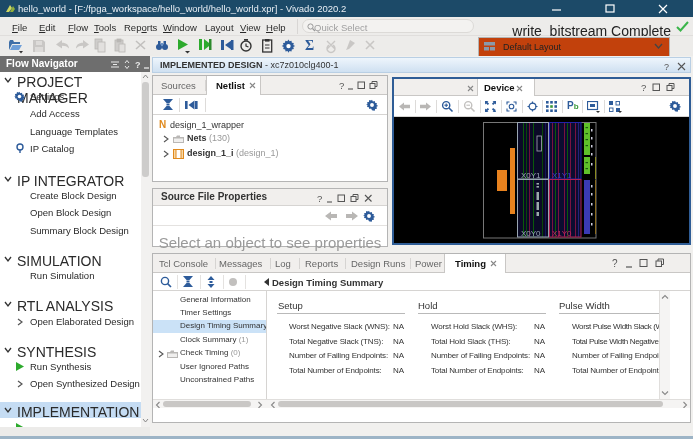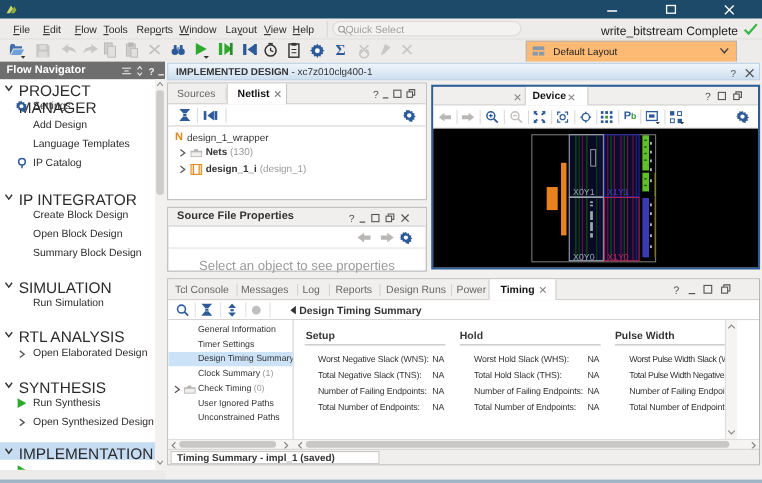--- a/index.html
+++ b/index.html
@@ -30,29 +30,30 @@
 .tabbar { position:absolute; left:0; top:0; right:0; height:19px; background:#f1efed; border-bottom:1px solid #c9c7c5; }
 .tab { position:absolute; top:0; height:19px; font-size:9.5px; color:#666; padding-top:4px; white-space:nowrap; }
 .tab.active { background:#fff; border-left:1px solid #c9c7c5; border-right:1px solid #c9c7c5; color:#111; font-weight:bold; }
 .ptoolbar { position:absolute; left:0; right:0; height:20px; border-bottom:1px solid #d6d4d2; background:#fff; }
 
 #devcanvas { position:absolute; left:0; top:38px; width:295px; height:126px; background:#000; }
 
 .ttree-item { position:absolute; left:27px; font-size:8px; white-space:nowrap; }
 .gray { color:#999; }
 .trow { position:absolute; font-size:8px; letter-spacing:-0.15px; white-space:nowrap; }
-.thead { position:absolute; font-weight:bold; font-size:9.5px; }
+.thead { position:absolute; font-weight:normal; font-size:9.5px; }
 </style>
 </head>
 <body>
 <div id="titlebar">
   <svg class="abs" style="left:5px;top:3px" width="11" height="11" viewBox="0 0 11 11">
       <path d="M1 9 L5 2 L7 5 L4 9 Z" fill="#cdd861"></path>
       <path d="M5 9 L8 3 L10 6 L8 9 Z" fill="#8fae3c"></path>
     </svg>
+  <span class="ttl">hello_world - [F:/fpga_workspace/hello_world/hello_world.xpr] - Vivado 2020.2</span>
   <svg class="abs" style="left:540px;top:0" width="140" height="17" viewBox="0 0 140 17">
     <line x1="12" y1="10" x2="21" y2="10" stroke="#fff" stroke-width="1.2"></line>
     <rect x="66" y="5" width="8" height="7" fill="none" stroke="#fff" stroke-width="1.2"></rect>
     <path d="M119 5 L127 13 M127 5 L119 13" stroke="#fff" stroke-width="1.2"></path>
   </svg>
 </div>
 <div id="menubar">
   <span class="mi" style="left:12px"><u>F</u>ile</span>
   <span class="mi" style="left:39px"><u>E</u>dit</span>
   <span class="mi" style="left:68px"><u>F</u>low</span>
@@ -62,21 +63,21 @@
   <span class="mi" style="left:205px">La<u>y</u>out</span>
   <span class="mi" style="left:240px"><u>V</u>iew</span>
   <span class="mi" style="left:266px"><u>H</u>elp</span>
   <span class="abs" style="left:297px;top:2px;width:1px;height:15px;background:#d8d6d4"></span>
     <span class="abs" style="left:302px;top:2px;width:172px;height:14px;border:1px solid #dcdad7;border-radius:7px;background:#f3f2f0"></span>
     <svg class="abs" style="left:307px;top:6px" width="9" height="9">
       <circle cx="3.5" cy="3.5" r="2.6" fill="none" stroke="#999" stroke-width="1"></circle>
       <line x1="5.5" y1="5.5" x2="8" y2="8" stroke="#999" stroke-width="1.2"></line>
     </svg>
     <span class="mi" style="left:314px;color:#a0a0a0">Quick Select</span>
-  <span class="mi" style="right:22px;top:6px;color:#222;font-size:11px">write_bitstream Complete</span>
+  <span class="mi" style="right:22px;top:6px;color:#222;font-size:14px">write_bitstream Complete</span>
   <svg class="abs" style="right:4px;top:4px" width="13" height="11" viewBox="0 0 13 11">
       <path d="M1 6 L4.5 9.5 L12 1" stroke="#3ab54a" stroke-width="2" fill="none"></path>
     </svg>
 </div>
 <div id="toolbar">
 <svg class="abs" style="left:0;top:0" width="400" height="20" viewBox="0 0 400 20">
 
   <g transform="translate(9,4)">
         <path d="M0 2 L0 10 L3 4 L11 4 L11 2 L5 2 L4 0 L1 0 Z" fill="#3f6fa8"></path>
         <path d="M1 10 L3.5 5 L13 5 L10 10 Z" fill="#6f9fd8"></path>
@@ -147,21 +148,21 @@
         <circle cx="6.5" cy="7.1" r="2.2" fill="#fff"></circle>
       </g>
 
   <text x="305" y="14" font-size="14" font-weight="bold" fill="#2d5b9a" font-family="Liberation Serif">Σ</text>
 
   <path d="M327 5 l8 8 m0 -8 l-8 8 M329 9 a4 4 0 1 0 4 0" stroke="#c9c7c5" stroke-width="1.4" fill="none"></path>
   <path d="M347 12 l3-8 5 3 -6 6 -3 1z" fill="#c9c7c5"></path>
   <path d="M366 5 l8 8 m0 -8 l-8 8" stroke="#c9c7c5" stroke-width="1.6" fill="none"></path>
 </svg>
 
-<div class="abs" style="left:478px;top:1px;width:192px;height:31px;background:#fdba74;border:1px solid #b4b4b4">
+<div class="abs" style="left:478px;top:1px;width:192px;height:31px;background:#c2410c;border:1px solid #b4b4b4">
   <svg class="abs" style="left:5px;top:4px" width="11" height="9">
         <g fill="#8a99aa">
           <rect x="0" y="0" width="11" height="3.5"></rect>
           <rect x="0" y="5" width="5" height="3.5"></rect>
           <rect x="6" y="5" width="5" height="3.5"></rect>
         </g>
       </svg>
   <span class="abs" style="left:24px;top:4px;font-size:9px;color:#222">Default Layout</span>
   <svg class="abs" style="right:6px;top:5px" width="9" height="7">
         <path d="M1 1 L4.5 5 L8 1" stroke="#444" stroke-width="1.3" fill="none"></path>
@@ -186,21 +187,21 @@
 
     <svg class="chev" style="top:4px" width="8" height="8">
         <path d="M1 2 L4 6 L7 2" stroke="#333" stroke-width="1.3" fill="none"></path>
       </svg>
     <div class="fn-sec" style="top:2px">PROJECT MANAGER</div>
     <svg class="abs" style="left:14px;top:19px" width="11" height="11" viewBox="0 0 16 16">
         <path fill="#2d5b9a" d="M8 1 l1.2 2.2 2.5-.6 .4 2.5 2.5.4-.6 2.5 2.2 1.2-2.2 1.2 .6 2.5-2.5.4-.4 2.5-2.5-.6L8 15l-1.2-2.2-2.5.6-.4-2.5-2.5-.4 .6-2.5L-.2 8 2 6.8 1.4 4.3l2.5-.4 .4-2.5 2.5.6z"></path>
         <circle cx="8" cy="8" r="2.6" fill="#fff"></circle>
       </svg>
     <div class="fn-item" style="top:19px">Settings</div>
-    <div class="fn-item" style="top:36px">Add Design</div>
+    <div class="fn-item" style="top:36px">Add Access</div>
     <div class="fn-item" style="top:54px">Language Templates</div>
     <svg class="abs" style="left:15px;top:71px" width="10" height="11" viewBox="0 0 10 11">
         <circle cx="5" cy="4" r="3" fill="none" stroke="#2d5b9a" stroke-width="1.4"></circle>
         <line x1="5" y1="7" x2="5" y2="10" stroke="#2d5b9a" stroke-width="1.4"></line>
       </svg>
     <div class="fn-item" style="top:71px">IP Catalog</div>
 
     <svg class="chev" style="top:103px" width="8" height="8">
         <path d="M1 2 L4 6 L7 2" stroke="#333" stroke-width="1.3" fill="none"></path>
       </svg>
@@ -345,21 +346,21 @@
         <path d="M0 5 l6-4.5 v2.5 h6 v4 h-6 v2.5z" fill="#b9b7b5"></path>
       </svg>
     <svg class="abs" style="right:29px;top:4px" width="12" height="10">
         <path d="M12 5 l-6-4.5 v2.5 h-6 v4 h6 v2.5z" fill="#b9b7b5"></path>
       </svg>
     <svg class="abs" style="right:12px;top:3px" width="12" height="12" viewBox="0 0 16 16">
         <path fill="#2d5b9a" d="M8 1 l1.2 2.2 2.5-.6 .4 2.5 2.5.4-.6 2.5 2.2 1.2-2.2 1.2 .6 2.5-2.5.4-.4 2.5-2.5-.6L8 15l-1.2-2.2-2.5.6-.4-2.5-2.5-.4 .6-2.5L-.2 8 2 6.8 1.4 4.3l2.5-.4 .4-2.5 2.5.6z"></path>
         <circle cx="8" cy="8" r="2.6" fill="#fff"></circle>
       </svg>
   </div>
-  <div class="abs" style="left:0;top:38px;right:0;bottom:0;text-align:center;color:#9a9a9a;font-size:12px;padding-top:7px">Select an object to see properties</div>
+  <div class="abs" style="left:0;top:38px;right:0;bottom:0;text-align:center;color:#9a9a9a;font-size:15px;padding-top:7px">Select an object to see properties</div>
 </div>
 
 <div class="panel" id="device" style="left:392px;top:77px;width:299px;height:168px;border:2px solid #2f5d96">
   <div class="tabbar" style="height:17px">
     <svg class="abs" style="left:73px;top:6px" width="7" height="7">
         <path d="M1 1 l5 5 m0-5 l-5 5" stroke="#888" stroke-width="1.1"></path>
       </svg>
     <span class="tab active" style="left:83px;width:58px;height:17px;padding-top:3px;padding-left:6px">Device</span>
     <svg class="abs" style="left:122px;top:6px" width="7" height="7">
         <path d="M1 1 l5 5 m0-5 l-5 5" stroke="#888" stroke-width="1.1"></path>
@@ -662,17 +663,14 @@
       </svg>
     <svg class="abs" style="left:117px;top:1px" width="6" height="7">
         <path d="M4.5 1 L1.5 4 L4.5 7" stroke="#888" stroke-width="1.1" fill="none"></path>
       </svg>
     <div class="abs" style="left:125px;top:1px;width:385px;height:6px;background:#c9c7c5;border-radius:3px"></div>
     <svg class="abs" style="right:2px;top:1px" width="6" height="7">
         <path d="M1.5 1 L4.5 4 L1.5 7" stroke="#888" stroke-width="1.1" fill="none"></path>
       </svg>
   </div>
 
-  <div class="abs" style="left:0;top:154px;right:0;height:14px;background:#f1efed;border-top:1px solid #d6d4d2">
-    <div class="abs" style="left:2px;top:1px;width:190px;height:12px;background:#fff;border:1px solid #c9c7c5;font-weight:bold;font-size:9px;padding:0 0 0 5px">Timing Summary - impl_1 (saved)</div>
-  </div>
 </div>
 <div class="abs" style="left:0;top:436px;width:693px;height:3px;background:#9db4c6"></div>
 
 </body></html>

